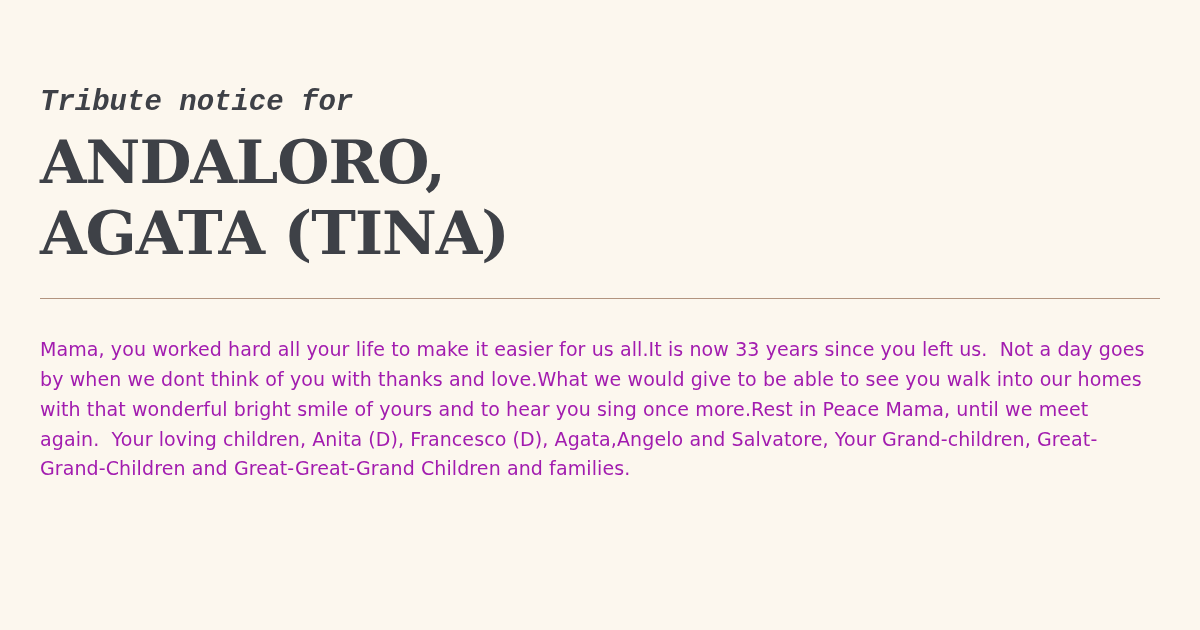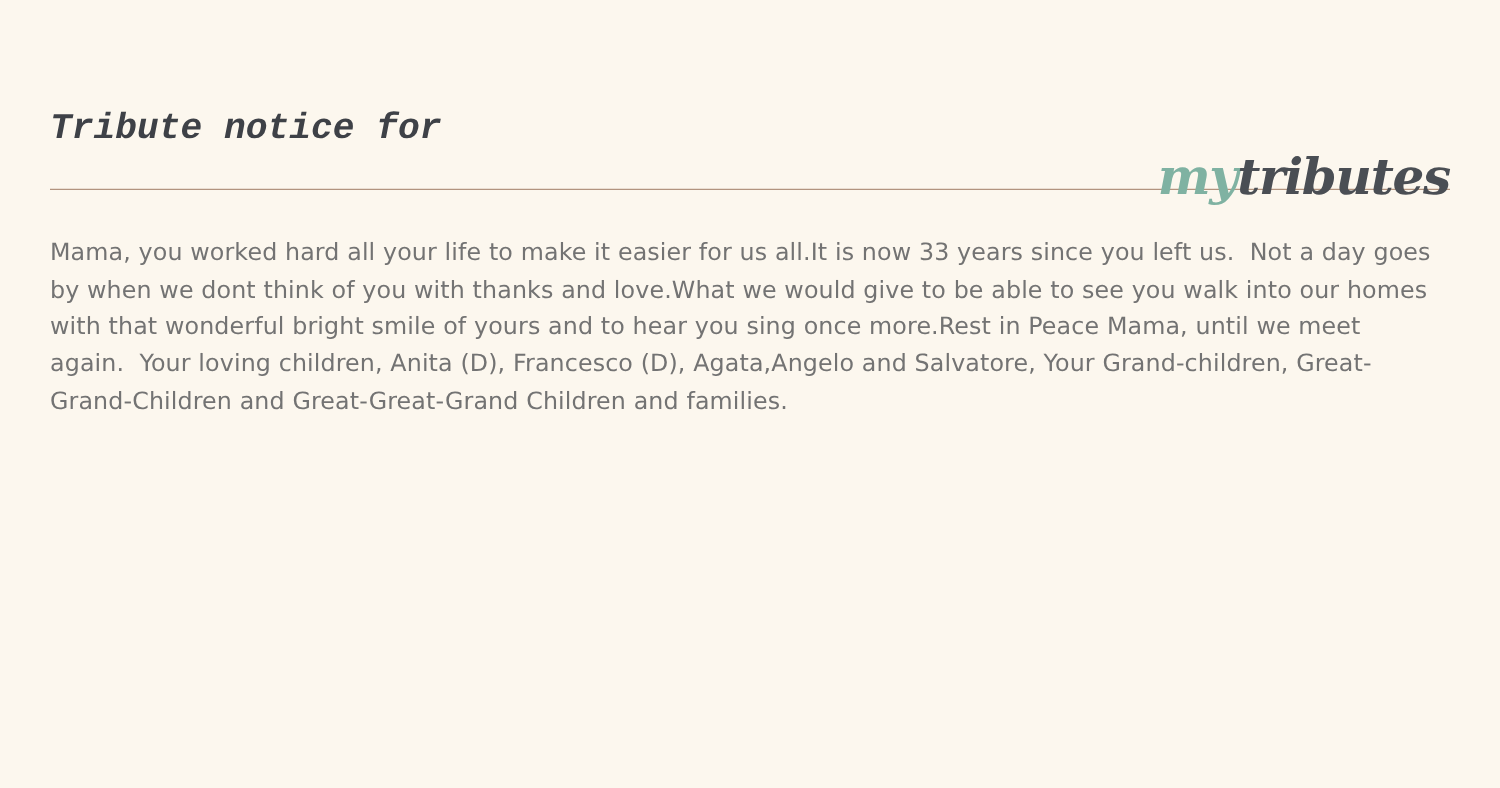--- a/index.html
+++ b/index.html
@@ -67,35 +67,35 @@
     border: none;
     border-top: 1.5px solid #b2947f;
     width: 1120px;
   }
   .tribute-body {
     margin: 36px 0 0 0;
     max-width: 1112px;
     font-size: 19px;
     line-height: 29.7px;
     letter-spacing: 0.1px;
-    color: #737373;
+    color: #a21caf;
     white-space: pre-wrap;
   }
 </style>
 </head>
 <body>
 
 <div class="page">
 
-  <div class="logo"><span class="logo-my">my</span><span class="logo-tributes">tributes</span></div>
 
   <div class="content">
 
     <div class="eyebrow">Tribute notice for</div>
 
+    <h1 class="name">ANDALORO, AGATA (TINA)</h1>
 
 
     <hr class="divider">
 
     <p class="tribute-body">Mama, you worked hard all your life to make it easier for us all.It is now 33 years since you left us.  Not a day goes by when we dont think of you with thanks and love.What we would give to be able to see you walk into our homes with that wonderful bright smile of yours and to hear you sing once more.Rest in Peace Mama, until we meet again.  Your loving children, Anita (D), Francesco (D), Agata,Angelo and Salvatore, Your Grand-children, Great-Grand-Children and Great-Great-Grand Children and families.</p>
 
   </div>
 </div>
 
 </body></html>

